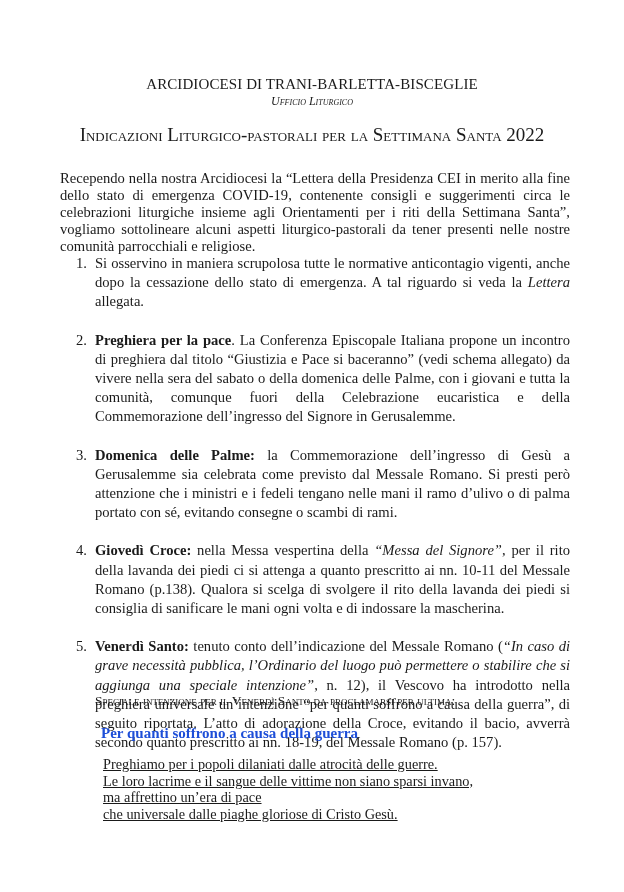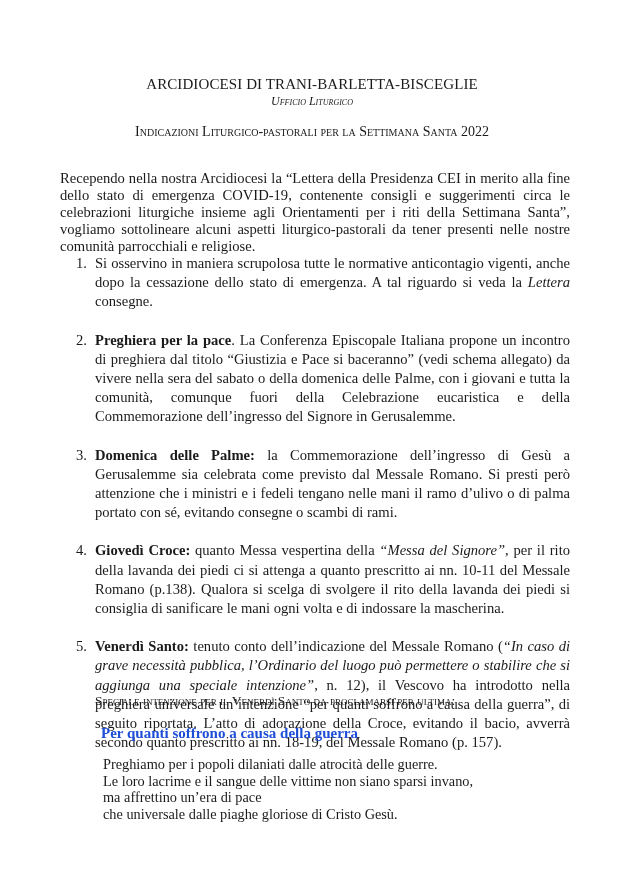--- a/index.html
+++ b/index.html
@@ -2,61 +2,61 @@
 <html><head>
 <meta charset="utf-8">
 <style>
   html, body { margin:0; padding:0; background:#ffffff; }
   body { width:624px; height:892px; position:relative; overflow:hidden;
          font-family:"Liberation Serif","DejaVu Serif",serif; color:#1a1a1a; }
   .page { position:absolute; left:0; top:0; width:624px; height:892px; background:#fff; }
   .header { position:absolute; left:0; width:624px; text-align:center; }
   .h-org { top:76px; font-size:15px; letter-spacing:0.1px; }
   .h-office { top:94px; font-size:12px; font-style:italic; font-variant:small-caps; }
-  .h-title { top:124px; font-size:14px; font-variant:small-caps; }
+  .h-title { top:124px; font-size:19px; font-variant:small-caps; }
   .intro { position:absolute; left:60px; width:510px; top:170px; font-size:14.6px;
            line-height:17px; text-align:justify; }
   .list { position:absolute; left:60px; width:510px; top:254px; margin:0; padding:0; list-style:none; }
   .item { position:relative; padding-left:35px; font-size:14.6px; line-height:19.2px;
           text-align:justify; margin-bottom:19px; }
   .num { position:absolute; left:16px; top:0; }
   .b { font-weight:bold; }
   .i { font-style:italic; }
   .special { position:absolute; left:95px; top:693px; font-size:13.5px; font-variant:small-caps; }
   .prayer-title { position:absolute; left:101px; top:725px; font-size:15px; font-weight:bold; color:#e01010; }
-  .prayer { position:absolute; left:103px; top:756px; font-size:14.3px; line-height:16.7px; }
+  .prayer { position:absolute; left:103px; top:756px; font-size:14.3px; line-height:16.7px;text-decoration:underline; }
   .prayer div { white-space:nowrap; }
 </style>
 </head>
 <body>
 
 <div class="page">
 
   <div class="header h-org">ARCIDIOCESI DI TRANI-BARLETTA-BISCEGLIE</div>
   <div class="header h-office">Ufficio Liturgico</div>
   <div class="header h-title">Indicazioni Liturgico-pastorali per la Settimana Santa 2022</div>
 
   <p class="intro" style="margin:0">Recependo nella nostra Arcidiocesi la “Lettera della Presidenza CEI in merito alla fine dello stato di emergenza COVID-19, contenente consigli e suggerimenti circa le celebrazioni liturgiche insieme agli Orientamenti per i riti della Settimana Santa”, vogliamo sottolineare alcuni aspetti liturgico-pastorali da tener presenti nelle nostre comunità parrocchiali e religiose.</p>
 
   <ol class="list">
     <li class="item">
       <span class="num">1.</span>
-      <span>Si osservino in maniera scrupolosa tutte le normative anticontagio vigenti, anche dopo la cessazione dello stato di emergenza. A tal riguardo si veda la </span><span class="i">Lettera</span><span> consegne.</span>
+      <span>Si osservino in maniera scrupolosa tutte le normative anticontagio vigenti, anche dopo la cessazione dello stato di emergenza. A tal riguardo si veda la </span><span class="i">Lettera</span><span> allegata.</span>
     </li>
     <li class="item">
       <span class="num">2.</span>
       <span class="b">Preghiera per la pace</span><span>. La Conferenza Episcopale Italiana propone un incontro di preghiera dal titolo “Giustizia e Pace si baceranno” (vedi schema allegato) da vivere nella sera del sabato o della domenica delle Palme, con i giovani e tutta la comunità, comunque fuori della Celebrazione eucaristica e della Commemorazione dell’ingresso del Signore in Gerusalemme.</span>
     </li>
     <li class="item">
       <span class="num">3.</span>
       <span class="b">Domenica delle Palme:</span><span> la Commemorazione dell’ingresso di Gesù a Gerusalemme sia celebrata come previsto dal Messale Romano. Si presti però attenzione che i ministri e i fedeli tengano nelle mani il ramo d’ulivo o di palma portato con sé, evitando consegne o scambi di rami.</span>
     </li>
     <li class="item">
       <span class="num">4.</span>
-      <span class="b">Giovedì Croce:</span><span> quanto Messa vespertina della </span><span class="i">“Messa del Signore”</span><span>, per il rito della lavanda dei piedi ci si attenga a quanto prescritto ai nn. 10-11 del Messale Romano (p.138). Qualora si scelga di svolgere il rito della lavanda dei piedi si consiglia di sanificare le mani ogni volta e di indossare la mascherina.</span>
+      <span class="b">Giovedì Croce:</span><span> nella Messa vespertina della </span><span class="i">“Messa del Signore”</span><span>, per il rito della lavanda dei piedi ci si attenga a quanto prescritto ai nn. 10-11 del Messale Romano (p.138). Qualora si scelga di svolgere il rito della lavanda dei piedi si consiglia di sanificare le mani ogni volta e di indossare la mascherina.</span>
     </li>
     <li class="item">
       <span class="num">5.</span>
       <span class="b">Venerdì Santo:</span><span> tenuto conto dell’indicazione del Messale Romano (</span><span class="i">“In caso di grave necessità pubblica, l’Ordinario del luogo può permettere o stabilire che si aggiunga una speciale intenzione”</span><span>, n. 12), il Vescovo ha introdotto nella preghiera universale un’intenzione “per quanti soffrono a causa della guerra”, di seguito riportata. L’atto di adorazione della Croce, evitando il bacio, avverrà secondo quanto prescritto ai nn. 18-19, del Messale Romano (p. 157).</span>
     </li>
   </ol>
 
   <div class="special">Speciale intenzione per il Venerdì Santo da proclamarsi per ultima:</div>
   <div class="prayer-title" style="color: #1d4ed8;">Per quanti soffrono a causa della guerra</div>
   <div class="prayer">

